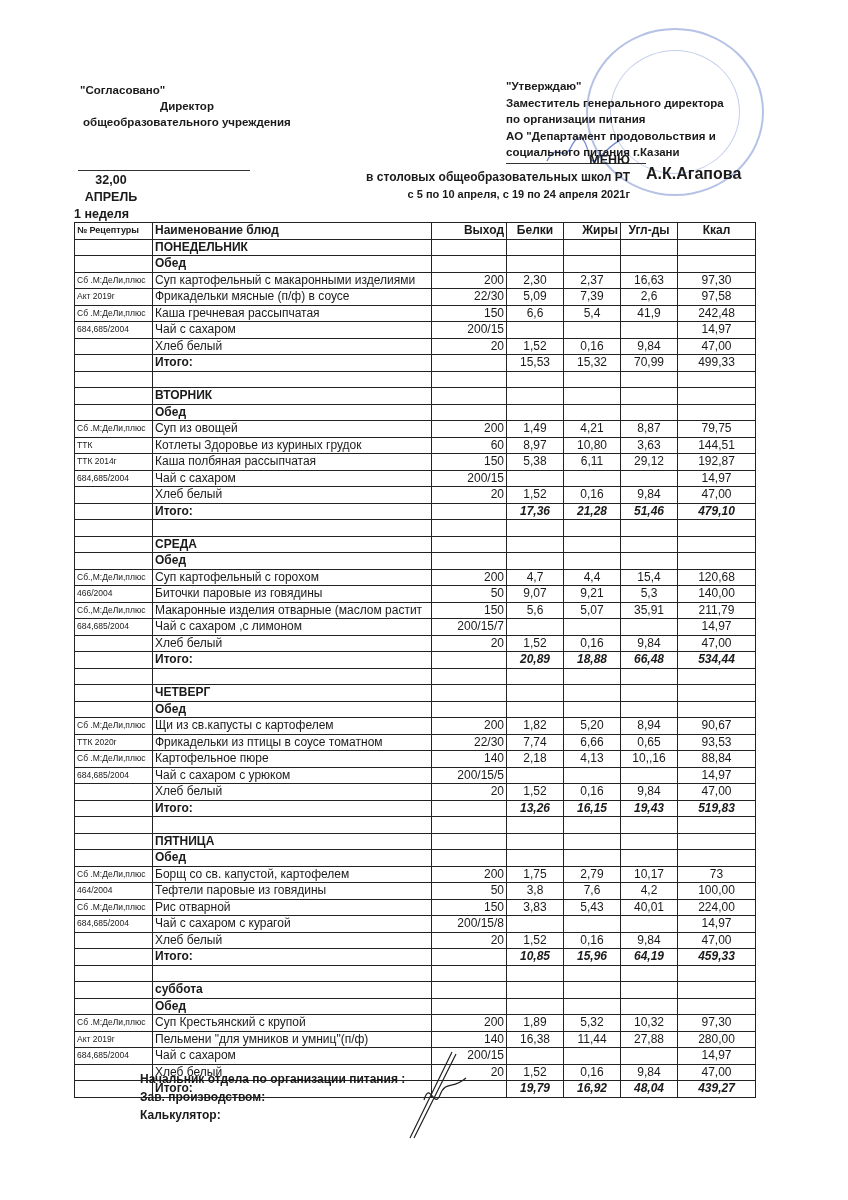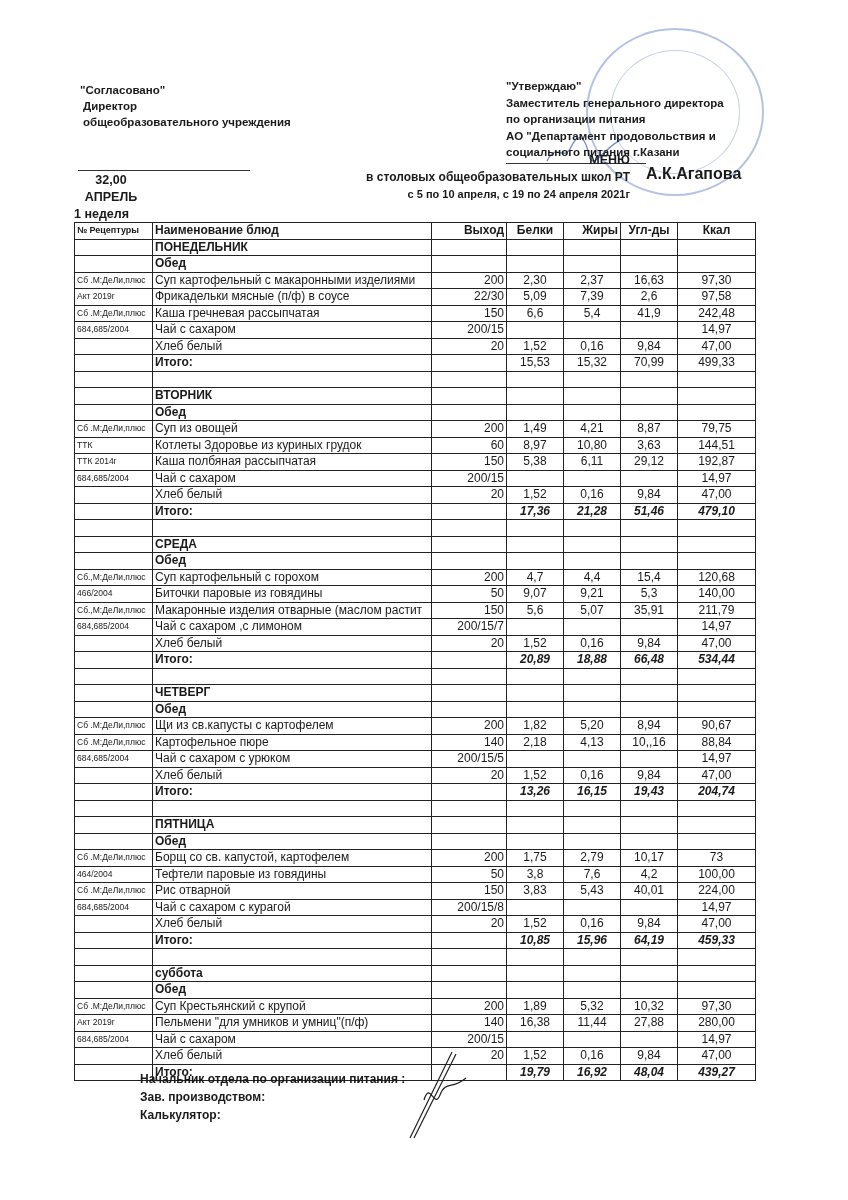--- a/index.html
+++ b/index.html
@@ -1,20 +1,20 @@
 <!DOCTYPE html>
 <html><head>
 <meta charset="utf-8">
 <style>
   html, body { margin: 0; padding: 0; background: #ffffff; }
   body { width: 848px; height: 1200px; position: relative; overflow: hidden;
          font-family: "Liberation Sans", sans-serif; color: #1a1a1a; }
   .abs { position: absolute; }
   .left-block { left: 80px; top: 82px; font-size: 11.5px; font-weight: bold; line-height: 16px; }
-  .left-block div:nth-child(n+2) { padding-left: 3px; }
+  .left-block div:nth-child(n+2) { padding-left: 3px; text-align: center; }
   .left-line { left: 78px; top: 170px; width: 172px; border-top: 1.5px solid #333; }
   .right-block { left: 506px; top: 78px; font-size: 11.5px; font-weight: bold; line-height: 16.5px; }
   .right-line { left: 506px; top: 163px; width: 140px; border-top: 1.5px solid #333; }
   .right-sign { left: 646px; top: 165px; font-size: 16px; font-weight: bold; }
   .stamp { left: 586px; top: 28px; width: 178px; height: 168px; border-radius: 50%;
            border: 2px solid rgba(90,120,200,0.45); box-sizing: border-box; }
   .stamp::after { content: ""; position: absolute; left: 22px; top: 20px; right: 22px; bottom: 20px;
            border-radius: 50%; border: 1.5px solid rgba(90,120,200,0.35); }
   .sig1 { left: 545px; top: 135px; width: 80px; height: 30px; }
   .week-box { left: 66px; top: 172px; width: 90px; text-align: center; font-size: 12.5px; font-weight: bold; line-height: 17px; }
@@ -355,20 +355,29 @@
       <tr>
         <td class="c-rec">Сб .М:ДеЛи,плюс</td>
         <td class="c-name">Щи из св.капусты с картофелем</td>
         <td class="c-yield">200</td>
         <td class="c-num">1,82</td>
         <td class="c-num">5,20</td>
         <td class="c-num">8,94</td>
         <td class="c-kcal">90,67</td>
       </tr>
       <tr>
+        <td class="c-rec">ТТК 2020г</td>
+        <td class="c-name">Фрикадельки из птицы в соусе томатном</td>
+        <td class="c-yield">22/30</td>
+        <td class="c-num">7,74</td>
+        <td class="c-num">6,66</td>
+        <td class="c-num">0,65</td>
+        <td class="c-kcal">93,53</td>
+      </tr>
+      <tr>
         <td class="c-rec">Сб .М:ДеЛи,плюс</td>
         <td class="c-name">Картофельное пюре</td>
         <td class="c-yield">140</td>
         <td class="c-num">2,18</td>
         <td class="c-num">4,13</td>
         <td class="c-num">10,,16</td>
         <td class="c-kcal">88,84</td>
       </tr>
       <tr>
         <td class="c-rec">684,685/2004</td>
@@ -388,21 +397,21 @@
         <td class="c-num">9,84</td>
         <td class="c-kcal">47,00</td>
       </tr>
       <tr class="total bold">
         <td class="c-rec"></td>
         <td class="c-name">Итого:</td>
         <td class="c-yield"></td>
         <td class="c-num">13,26</td>
         <td class="c-num">16,15</td>
         <td class="c-num">19,43</td>
-        <td class="c-kcal">204,74</td>
+        <td class="c-kcal">519,83</td>
       </tr>
       <tr>
         <td class="c-rec"></td>
         <td class="c-name"></td>
         <td class="c-yield"></td>
         <td class="c-num"></td>
         <td class="c-num"></td>
         <td class="c-num"></td>
         <td class="c-kcal"></td>
       </tr>

